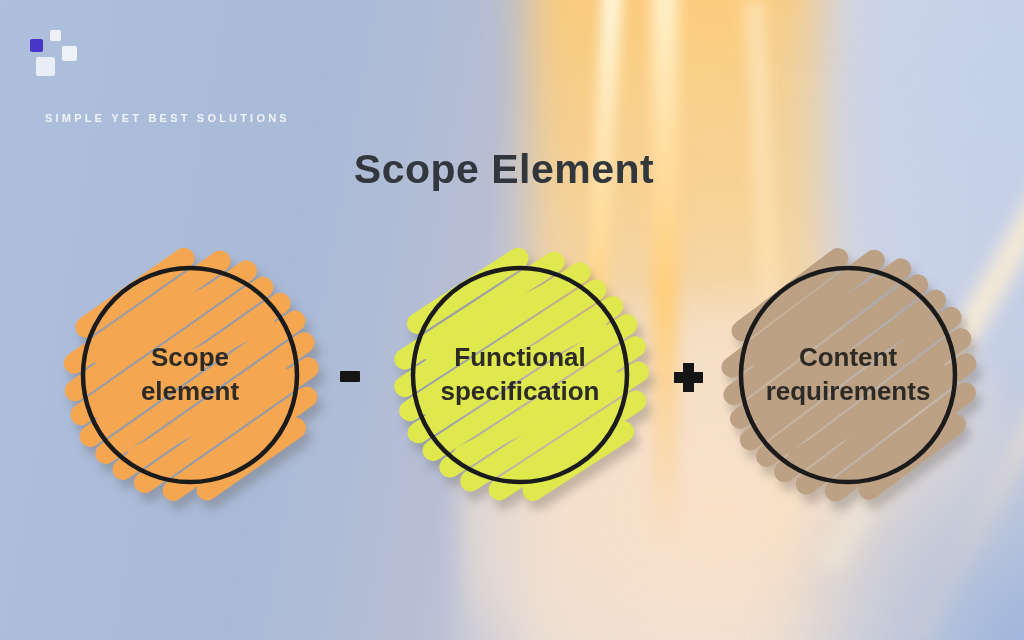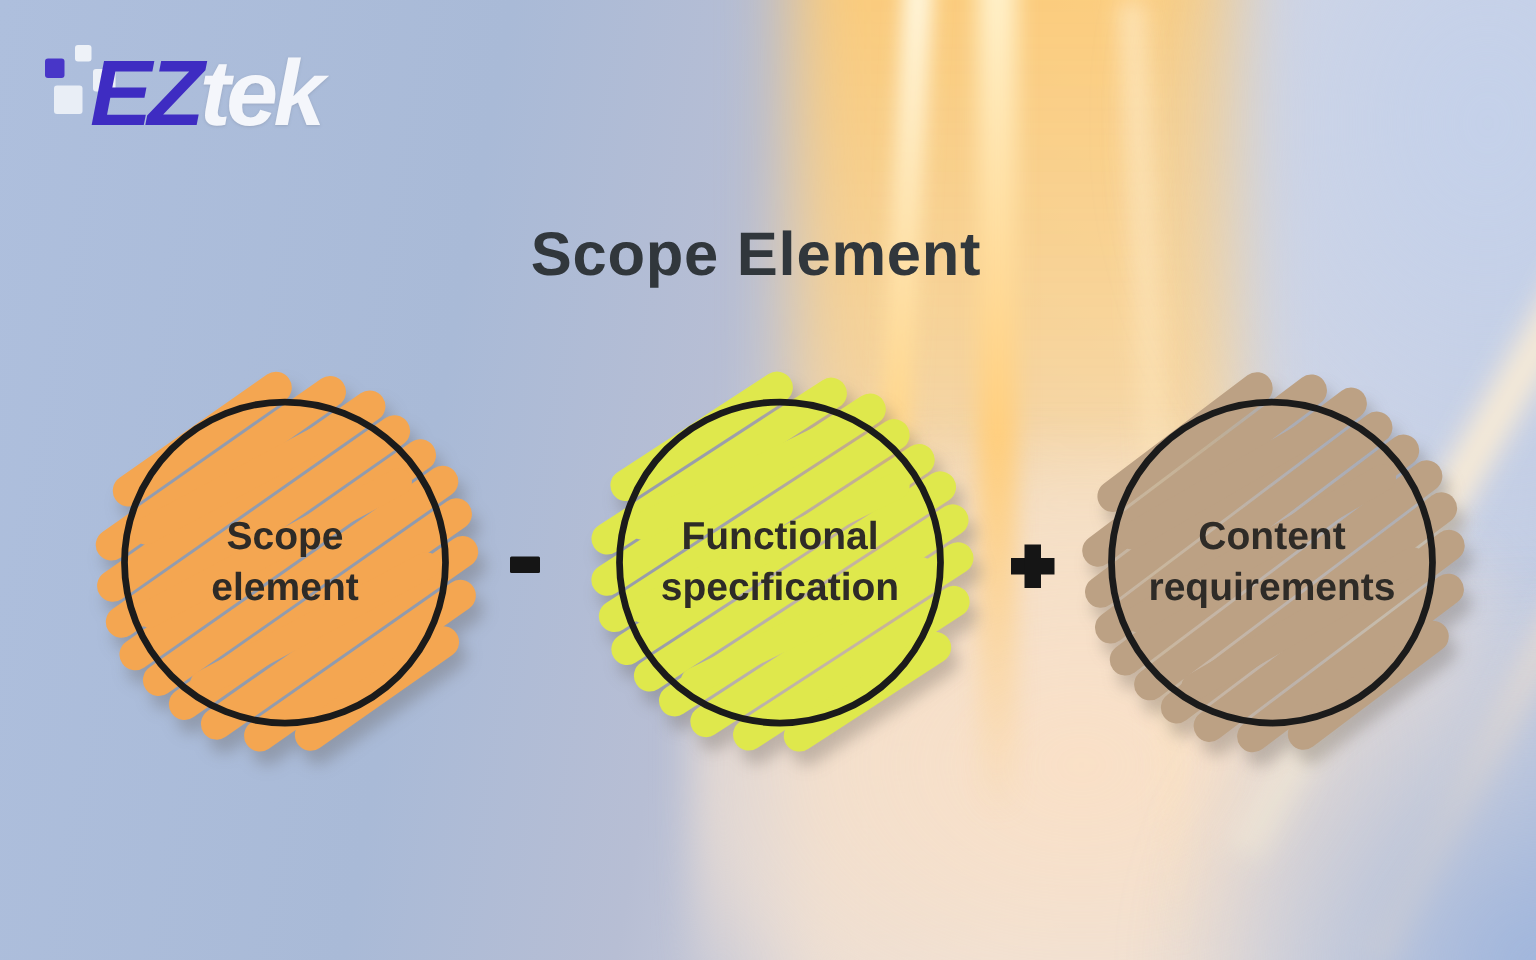--- a/index.html
+++ b/index.html
@@ -76,23 +76,21 @@
   <div class="bg-layer filament-2"></div>
   <div class="bg-layer filament-3"></div>
   <div class="bg-layer filament-4"></div>
   <div class="bg-layer blue-corner"></div>
 
   <header class="logo">
     <span class="sq sq-purple"></span>
     <span class="sq sq-white-1"></span>
     <span class="sq sq-white-2"></span>
     <span class="sq sq-white-3"></span>
-    <div class="wordmark">
-      <span class="ez">EZ</span><span class="tek">tek</span>
-    </div>
+    <div class="tagline">SIMPLE YET BEST SOLUTIONS</div>
   </header>
 
   <h1 class="title">Scope Element</h1>
 
   <svg class="node node-1" viewBox="-136 -136 272 272">
     <g class="scribble" fill="none" stroke-linecap="round" stroke="#F4A651">
       <g stroke-width="21" transform="rotate(-35)">
         <line x1="-58" y1="-99" x2="62" y2="-99"></line>
           <line x1="-88" y1="-76" x2="90" y2="-76"></line>
         <line x1="-103" y1="-53" x2="106" y2="-53"></line>

